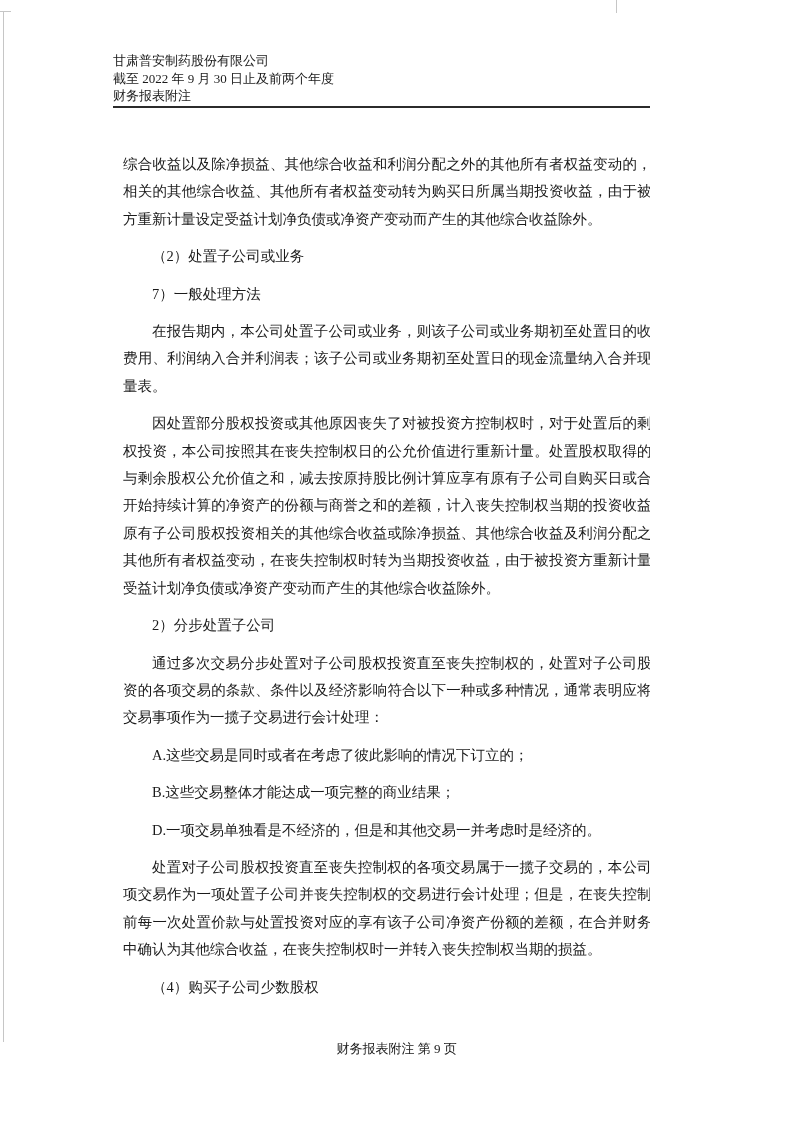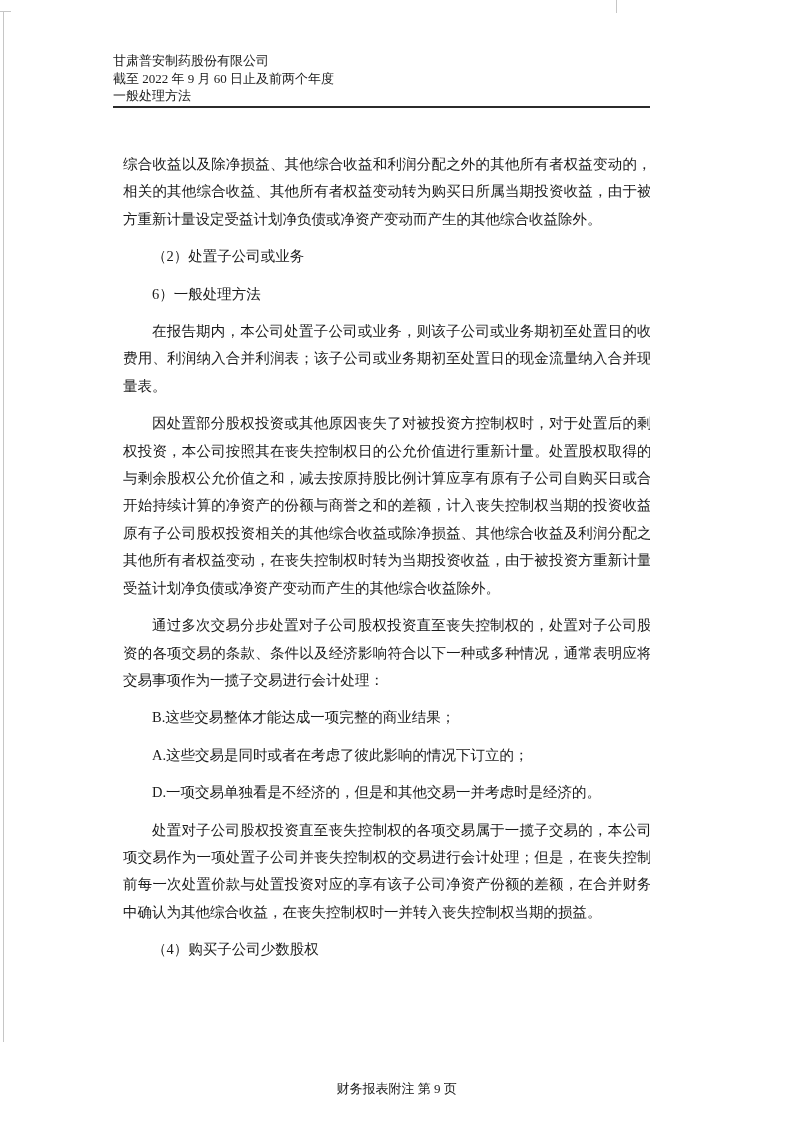--- a/index.html
+++ b/index.html
@@ -63,49 +63,49 @@
   }
   .p-ind { text-indent: 2em; }
   .p-cont { text-indent: 0; }
   .footer {
     position: absolute;
     left: 0; top: 1040px;
     width: 793px;
     text-align: center;
     font-size: 13px;
     line-height: 18px;
-    margin-top: 40px;
   }
 </style>
 </head>
 <body>
 
 <div class="page">
 
   <div class="edge-left"></div>
   <div class="edge-top"></div>
   <div class="edge-stub"></div>
 
   <div class="header">
     <div>甘肃普安制药股份有限公司</div>
-    <div>截至 2022 年 9 月 60 日止及前两个年度</div>
-    <div>一般处理方法</div>
+    <div>截至 2022 年 9 月 30 日止及前两个年度</div>
+    <div>财务报表附注</div>
   </div>
 
   <div class="header-rule"></div>
 
   <div class="body-text">
     <p class="p-cont">综合收益以及除净损益、其他综合收益和利润分配之外的其他所有者权益变动的，与其相关的其他综合收益、其他所有者权益变动转为购买日所属当期投资收益，由于被投资方重新计量设定受益计划净负债或净资产变动而产生的其他综合收益除外。</p>
     <p class="p-ind">（2）处置子公司或业务</p>
-    <p class="p-ind">6）一般处理方法</p>
+    <p class="p-ind">7）一般处理方法</p>
     <p class="p-ind">在报告期内，本公司处置子公司或业务，则该子公司或业务期初至处置日的收入、费用、利润纳入合并利润表；该子公司或业务期初至处置日的现金流量纳入合并现金流量表。</p>
     <p class="p-ind">因处置部分股权投资或其他原因丧失了对被投资方控制权时，对于处置后的剩余股权投资，本公司按照其在丧失控制权日的公允价值进行重新计量。处置股权取得的对价与剩余股权公允价值之和，减去按原持股比例计算应享有原有子公司自购买日或合并日开始持续计算的净资产的份额与商誉之和的差额，计入丧失控制权当期的投资收益。与原有子公司股权投资相关的其他综合收益或除净损益、其他综合收益及利润分配之外的其他所有者权益变动，在丧失控制权时转为当期投资收益，由于被投资方重新计量设定受益计划净负债或净资产变动而产生的其他综合收益除外。</p>
+    <p class="p-ind">2）分步处置子公司</p>
     <p class="p-ind">通过多次交易分步处置对子公司股权投资直至丧失控制权的，处置对子公司股权投资的各项交易的条款、条件以及经济影响符合以下一种或多种情况，通常表明应将多次交易事项作为一揽子交易进行会计处理：</p>
+    <p class="p-ind">A.这些交易是同时或者在考虑了彼此影响的情况下订立的；</p>
     <p class="p-ind">B.这些交易整体才能达成一项完整的商业结果；</p>
-    <p class="p-ind">A.这些交易是同时或者在考虑了彼此影响的情况下订立的；</p>
     <p class="p-ind">D.一项交易单独看是不经济的，但是和其他交易一并考虑时是经济的。</p>
     <p class="p-ind">处置对子公司股权投资直至丧失控制权的各项交易属于一揽子交易的，本公司将各项交易作为一项处置子公司并丧失控制权的交易进行会计处理；但是，在丧失控制权之前每一次处置价款与处置投资对应的享有该子公司净资产份额的差额，在合并财务报表中确认为其他综合收益，在丧失控制权时一并转入丧失控制权当期的损益。</p>
     <p class="p-ind">（4）购买子公司少数股权</p>
   </div>
 
   <div class="footer">
     <span>财务报表附注 第 9 页</span>
   </div>
 
 </div>

